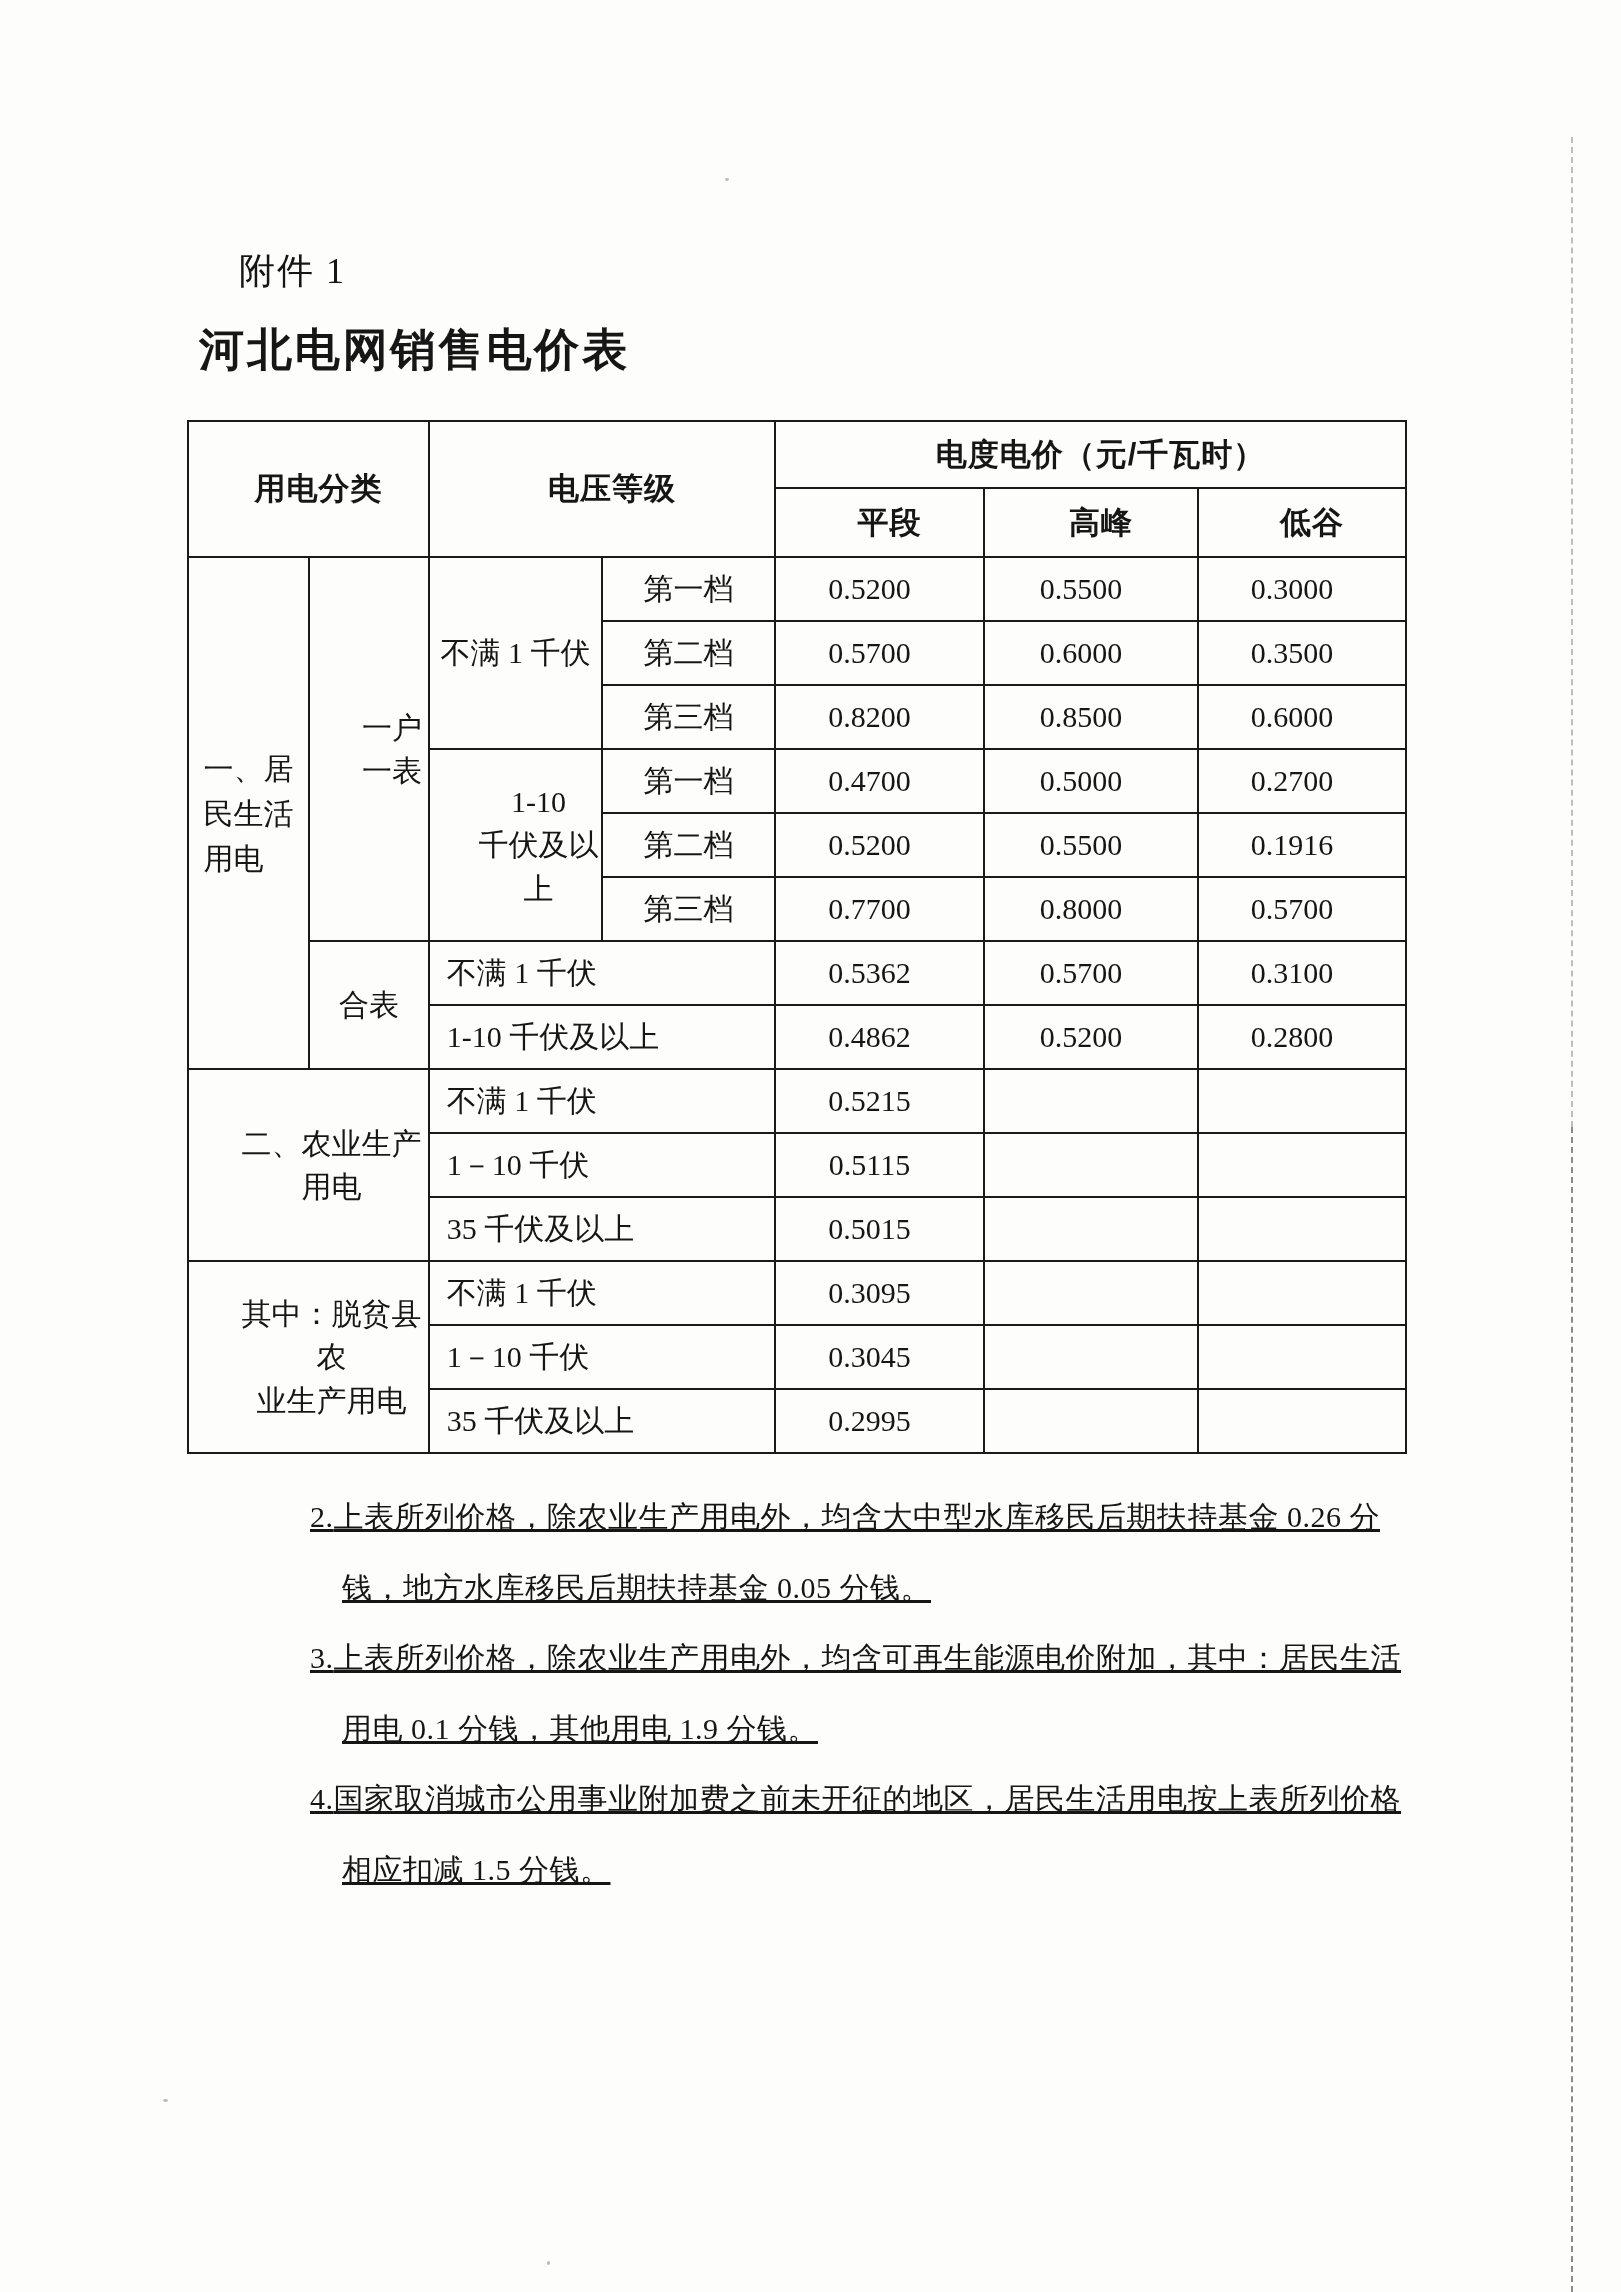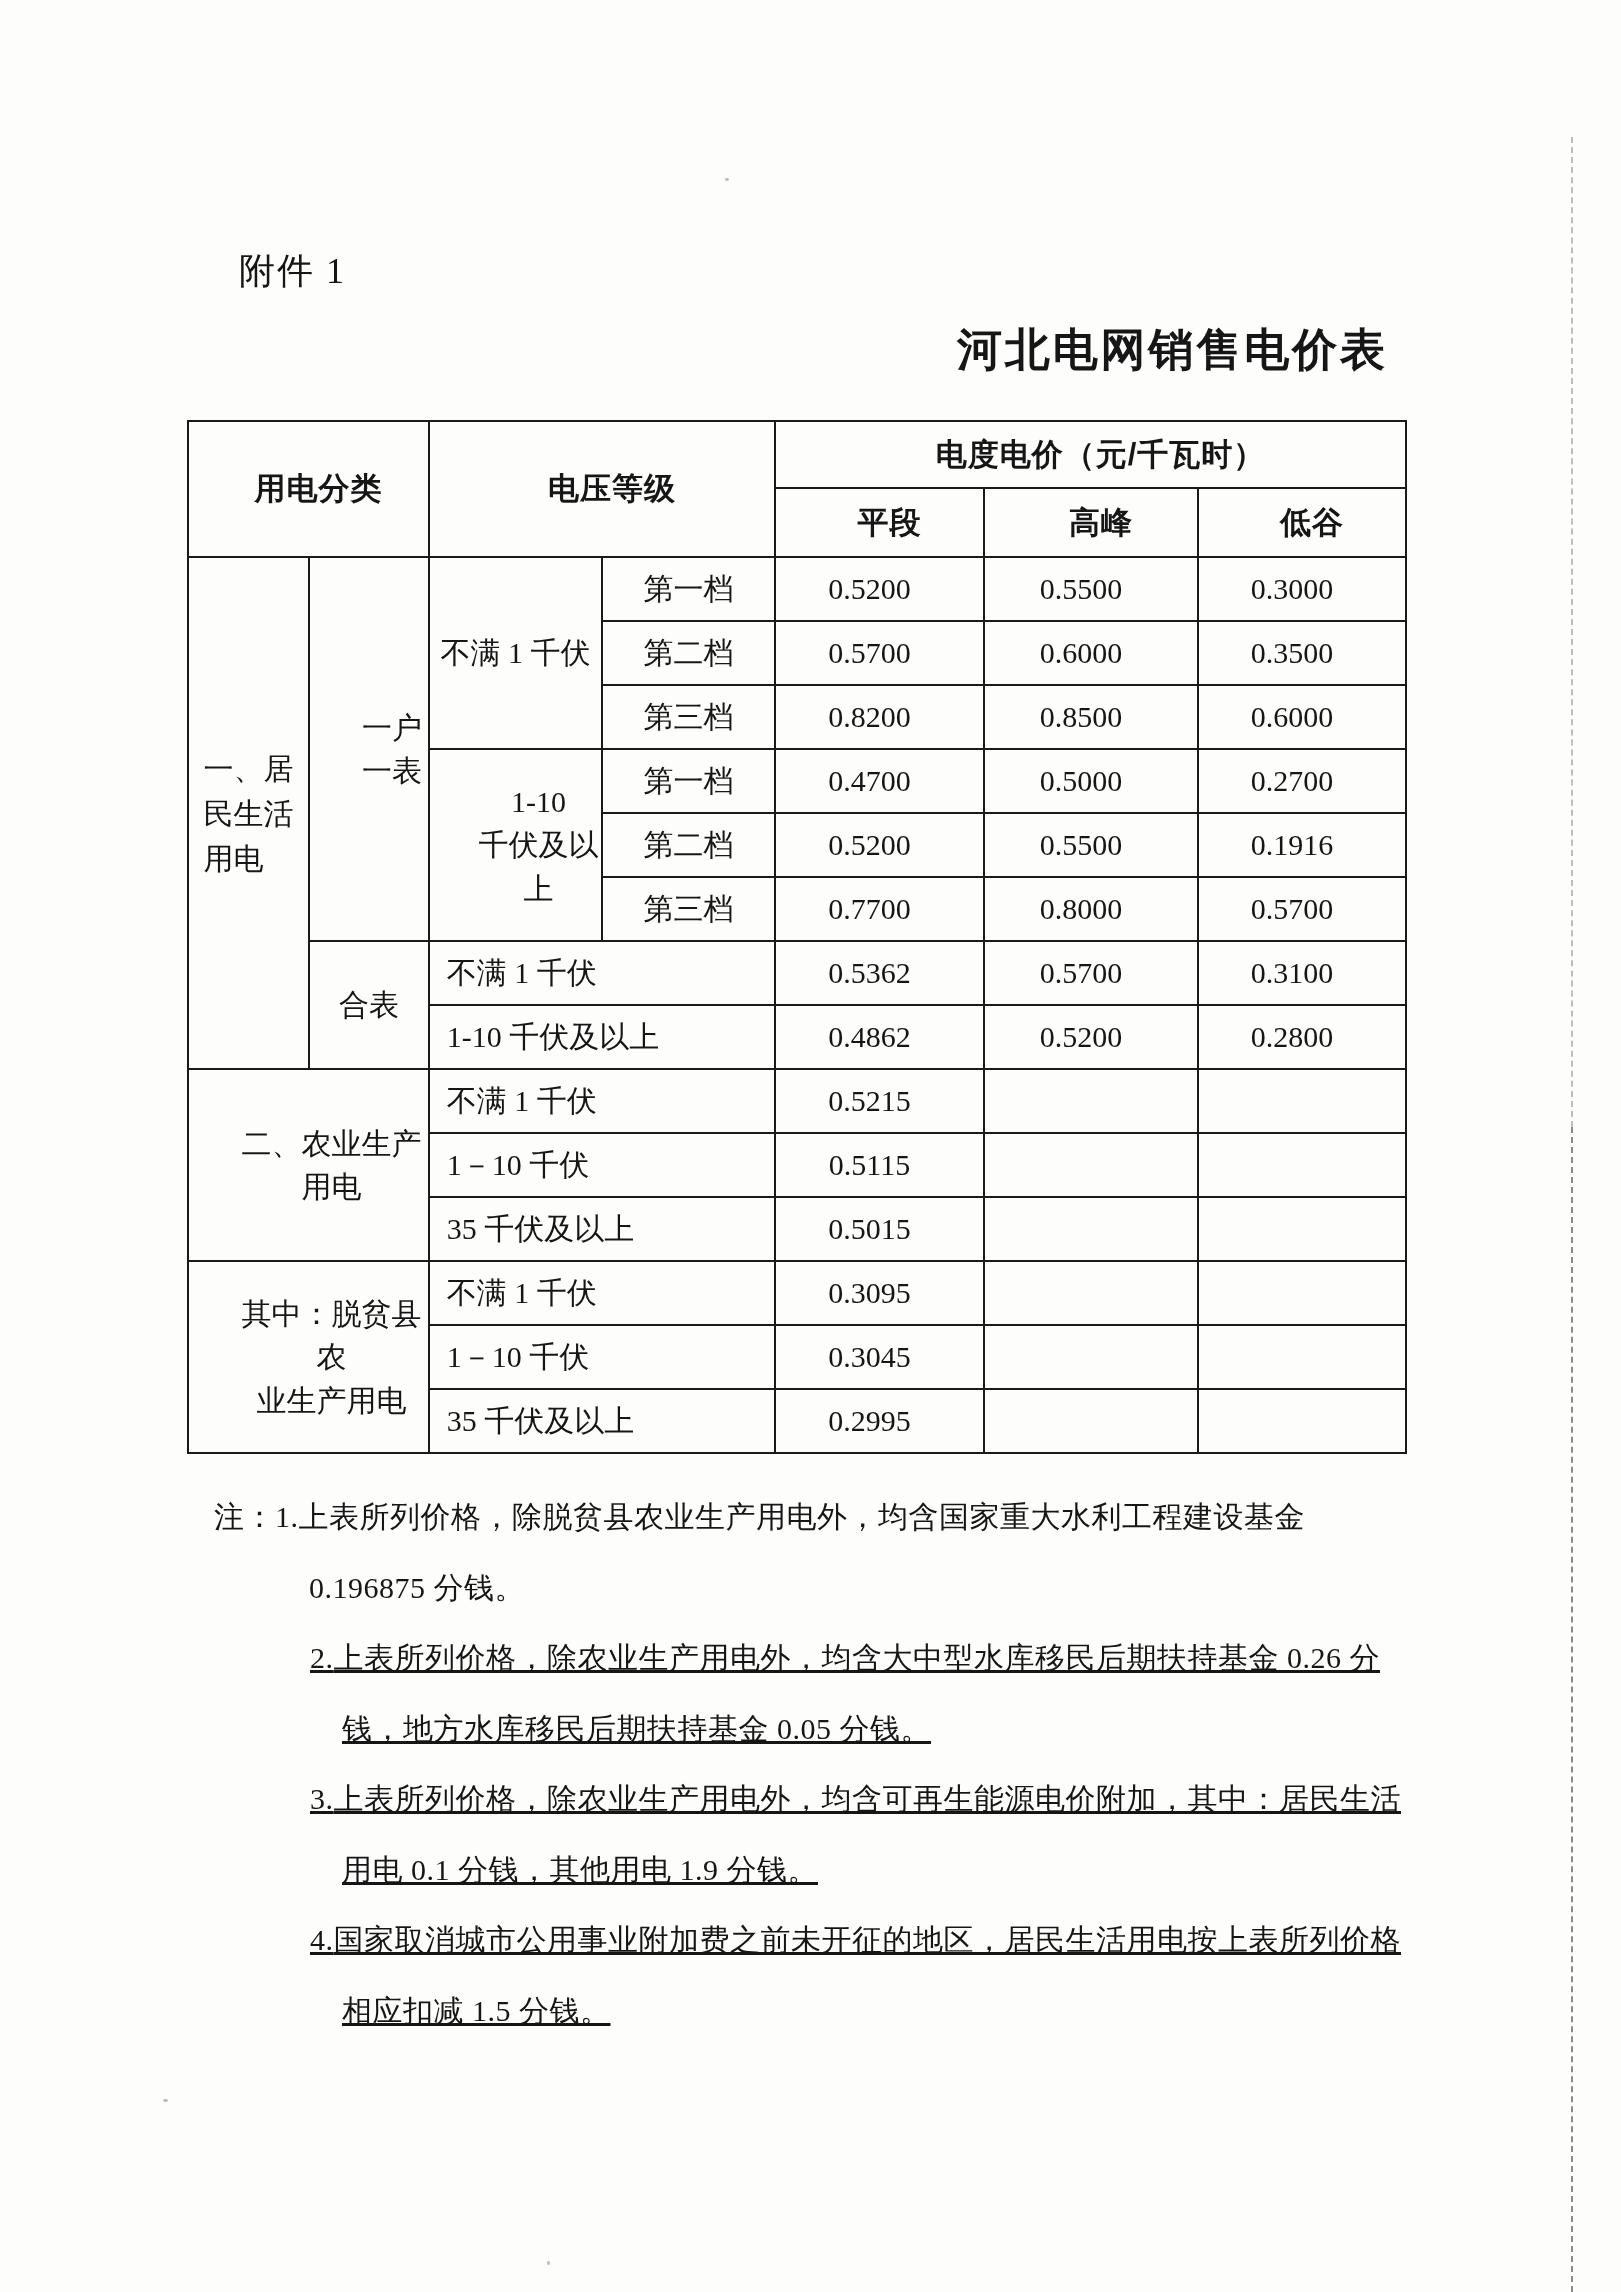--- a/index.html
+++ b/index.html
@@ -15,24 +15,24 @@
   .attachment-label {
     position: absolute;
     left: 239px;
     top: 247px;
     font-size: 36px;
     letter-spacing: 2px;
   }
 
   .doc-title {
     position: absolute;
-    left: 172px;
+    left: 199px;
     top: 320px;
     width: 1216px;
-    text-align: right;
+    text-align: left;
     font-size: 45px;
     font-weight: bold;
     letter-spacing: 2.9px;
     font-family: Liberation Mono, monospace;
   }
 
   table.price-table {
     position: absolute;
     left: 187px;
     top: 420px;
@@ -239,23 +239,20 @@
     <tr class="drow">
       <td colspan="2" class="vleft">35 千伏及以上</td>
       <td class="num">0.2995</td>
       <td class="num"></td>
       <td class="num"></td>
     </tr>
   </tbody>
 </table>
 
 <div class="notes">
-  <div class="note-first">
-    <span>注：</span><span>1.</span><span>上表所列价格，除脱贫县农业生产用电外，均含国家重大水利工程建设基金 0.196875 分钱。</span>
-  </div>
   <div class="note-rest">
     <span>2.</span><span>上表所列价格，除农业生产用电外，均含大中型水库移民后期扶持基金 0.26 分钱，地方水库移民后期扶持基金 0.05 分钱。</span>
   </div>
   <div class="note-rest">
     <span>3.</span><span>上表所列价格，除农业生产用电外，均含可再生能源电价附加，其中：居民生活用电 0.1 分钱，其他用电 1.9 分钱。</span>
   </div>
   <div class="note-rest">
     <span>4.</span><span>国家取消城市公用事业附加费之前未开征的地区，居民生活用电按上表所列价格相应扣减 1.5 分钱。</span>
   </div>
 </div>

